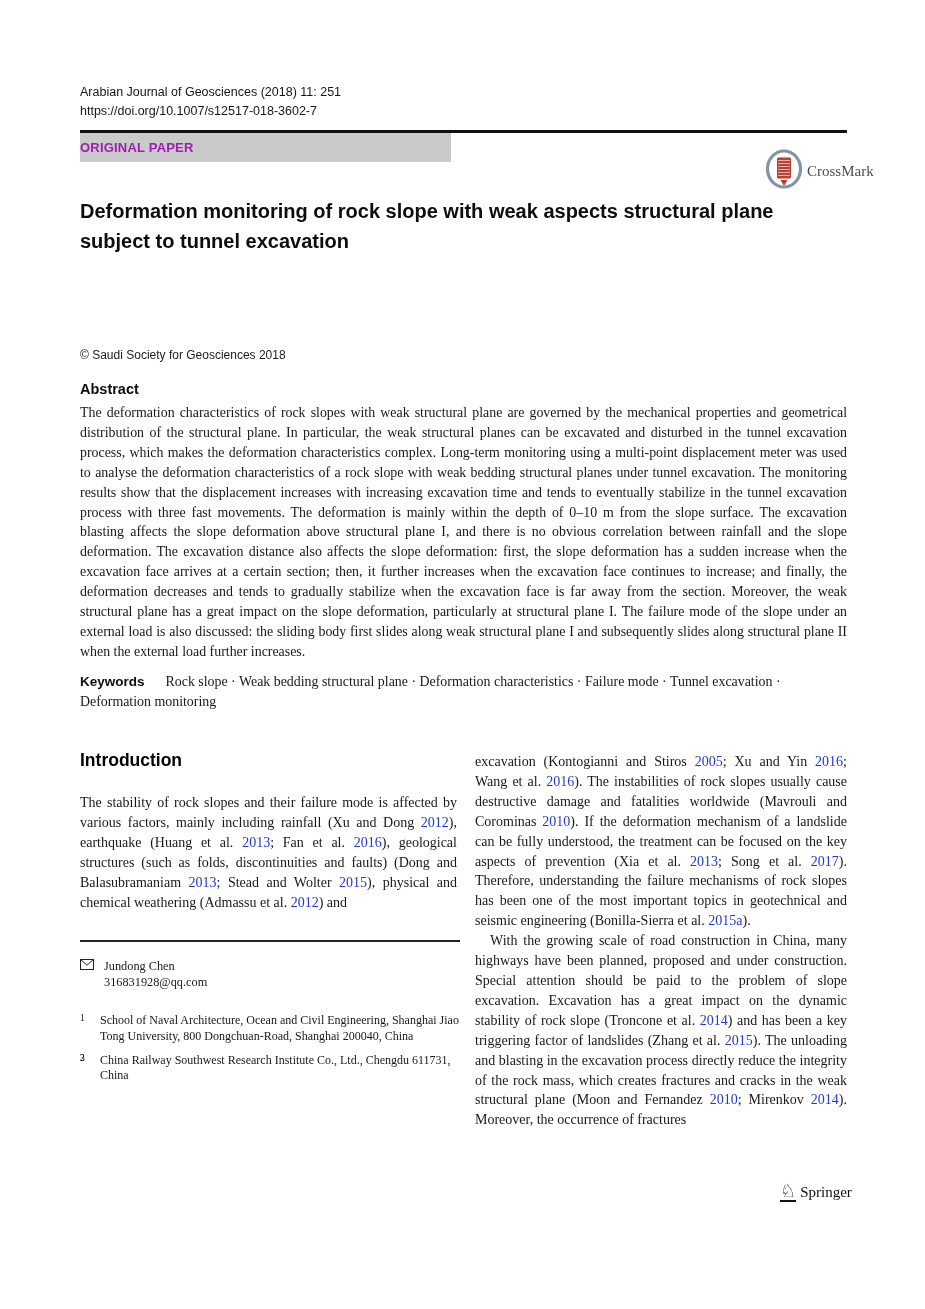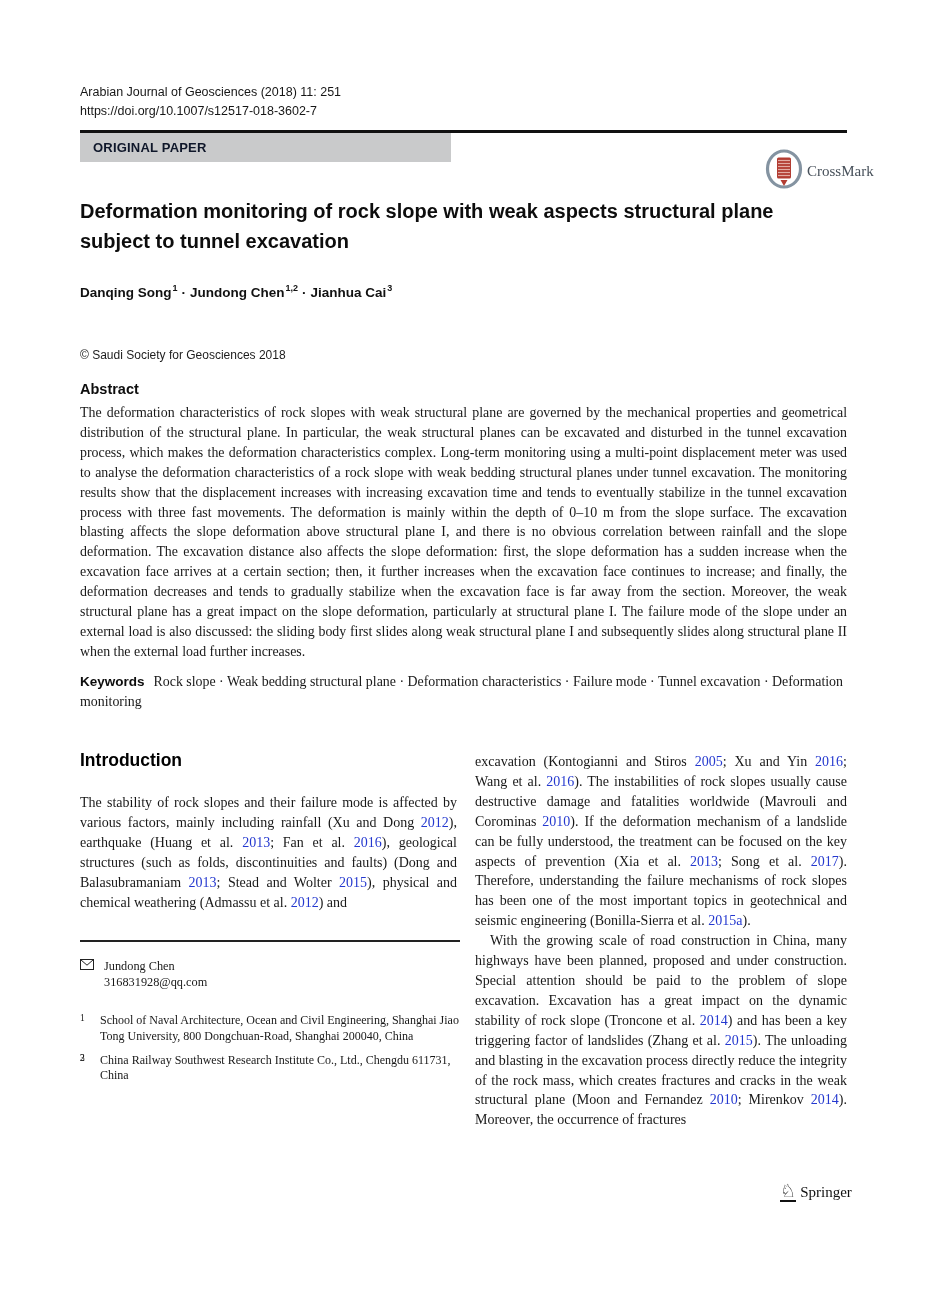--- a/index.html
+++ b/index.html
@@ -10,21 +10,21 @@
 
   .journal-line { position:absolute; left:80px; top:85px; font-size:12.5px; color:#161616;
     font-family:"Liberation Sans", sans-serif; }
   .doi-line { position:absolute; left:80px; top:104px; font-size:12.5px; color:#161616;
     font-family:"Liberation Sans", sans-serif; }
 
   .top-rule { position:absolute; left:80px; top:130px; width:767px; height:3px; background:#111; }
   .type-bar { position:absolute; left:80px; top:133px; width:371px; height:29px;
     background:#c9cacb; display:flex; align-items:center; }
   .type-bar span { font-family:"Liberation Sans", sans-serif; font-weight:bold;
-    font-size:13px; color:#0f172a; padding-left:13px; letter-spacing:0.2px; }
+    font-size:13px; color:#a21caf; letter-spacing:0.2px; }
 
   .crossmark { position:absolute; left:765px; top:149px; display:flex; align-items:center; }
   .crossmark .cm-label { font-size:15px; color:#47505a; margin-left:4px;
     font-family:"Liberation Serif", serif; }
 
   .article-title { position:absolute; left:80px; top:196px; width:705px;
     font-family:"Liberation Sans", sans-serif; font-weight:bold; font-size:20px;
     line-height:30px; color:#0d0d0d; }
 
   .authors { position:absolute; left:80px; top:283px; font-family:"Liberation Sans", sans-serif;
@@ -38,21 +38,21 @@
     font-family:"Liberation Sans", sans-serif; }
 
   .abstract-heading { position:absolute; left:80px; top:381px;
     font-family:"Liberation Sans", sans-serif; font-weight:bold; font-size:14.5px; color:#0d0d0d; }
   .abstract-text { position:absolute; left:80px; top:403px; width:767px;
     font-size:13.9px; line-height:19.9px; text-align:justify; color:#181818; }
 
   .keywords { position:absolute; left:80px; top:672px; width:767px;
     font-size:13.9px; line-height:20px; color:#181818; }
   .keywords .kw-head { font-family:"Liberation Sans", sans-serif; font-weight:bold;
-    font-size:13.5px; margin-right:9px; color:#0d0d0d; }
+    font-size:13.5px; margin-right:21px; color:#0d0d0d; }
 
   .intro-heading { position:absolute; left:80px; top:750px;
     font-family:"Liberation Sans", sans-serif; font-weight:bold; font-size:17.5px; color:#000000; }
 
   .col-par { font-size:14px; line-height:19.9px; text-align:justify; color:#181818; }
   .left-par { position:absolute; left:80px; top:793px; width:377px; }
   .right-col { position:absolute; left:475px; top:752px; width:372px; }
   .right-col .indent { text-indent:15px; margin-top:0; }
 
   .cite { color:#2438cf; }
@@ -101,21 +101,20 @@
           <line x1="13" y1="26.5" x2="25" y2="26.5"></line>
         </g>
         <path d="M15.5 31 L22.5 31 L19 37 Z" fill="#b23c32"></path>
       </svg>
     </span>
     <span class="cm-label">CrossMark</span>
   </div>
 
   <div class="article-title">Deformation monitoring of rock slope with weak aspects structural plane subject to tunnel excavation</div>
 
-  <div class="authors"><span>Danqing Song</span><sup>1</sup><span class="dot">·</span><span>Jundong Chen</span><sup>1,2</sup><span class="dot">·</span><span>Jianhua Cai</span><sup>3</sup></div>
 
   <div class="copyright-line">© Saudi Society for Geosciences 2018</div>
 
   <div class="abstract-heading">Abstract</div>
   <div class="abstract-text">The deformation characteristics of rock slopes with weak structural plane are governed by the mechanical properties and geometrical distribution of the structural plane. In particular, the weak structural planes can be excavated and disturbed in the tunnel excavation process, which makes the deformation characteristics complex. Long-term monitoring using a multi-point displacement meter was used to analyse the deformation characteristics of a rock slope with weak bedding structural planes under tunnel excavation. The monitoring results show that the displacement increases with increasing excavation time and tends to eventually stabilize in the tunnel excavation process with three fast movements. The deformation is mainly within the depth of 0–10 m from the slope surface. The excavation blasting affects the slope deformation above structural plane I, and there is no obvious correlation between rainfall and the slope deformation. The excavation distance also affects the slope deformation: first, the slope deformation has a sudden increase when the excavation face arrives at a certain section; then, it further increases when the excavation face continues to increase; and finally, the deformation decreases and tends to gradually stabilize when the excavation face is far away from the section. Moreover, the weak structural plane has a great impact on the slope deformation, particularly at structural plane I. The failure mode of the slope under an external load is also discussed: the sliding body first slides along weak structural plane I and subsequently slides along structural plane II when the external load further increases.</div>
 
   <div class="keywords">
     <span class="kw-head">Keywords</span><span>Rock slope · Weak bedding structural plane · Deformation characteristics · Failure mode · Tunnel excavation · Deformation monitoring</span>
   </div>
 

